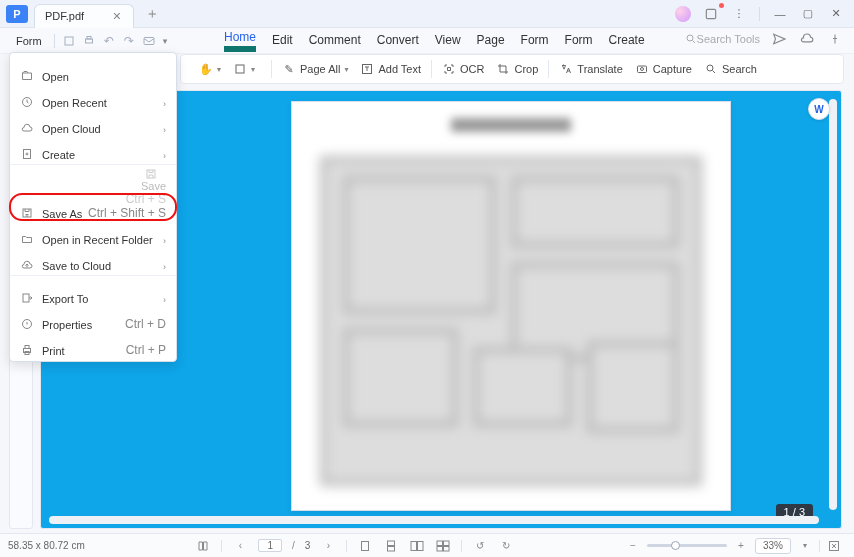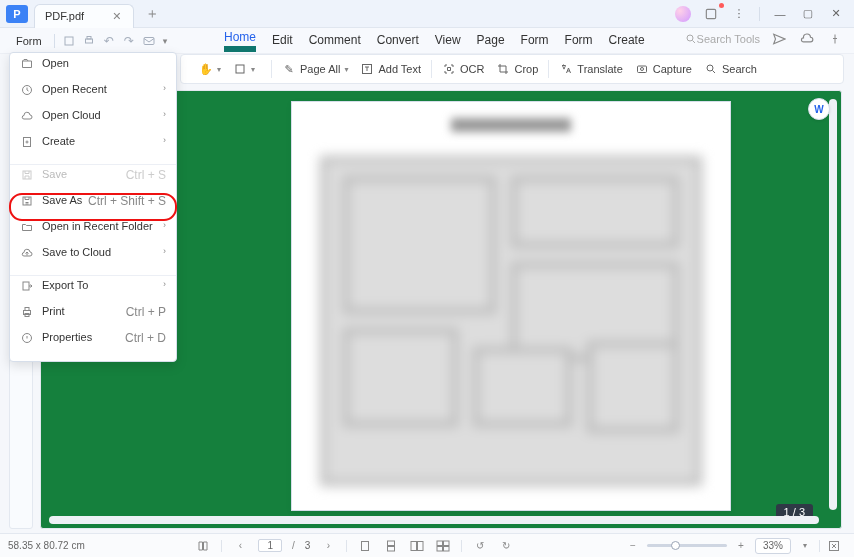--- a/index.html
+++ b/index.html
@@ -37,34 +37,34 @@
   
   .toolbar { position:absolute; left:180px; right:10px; top:54px; height: 30px; background: #fff; border:1px solid #e3e8f0; border-radius:4px; display:flex; align-items:center; padding:0 8px; gap:4px;}
   .tool-group { display:flex; align-items:center; gap:4px; padding:0 6px;}
   .tool-sep { width:1px; height:18px; background:#e3e8f0; margin:0 2px;}
   .tbtn { display:flex; align-items:center; gap:4px; font-size:11px; color:#444; cursor:pointer; padding:3px 4px; border-radius:3px;}
   .tbtn .ic { width:14px; height:14px; color:#666; display:flex;align-items:center;justify-content:center;}
   .tbtn .dd { font-size:8px; color:#888;}
 
   
   .file-menu { position:absolute; left:9px; top:52px; width:168px; background:#fff; border:1px solid #d6deea; border-radius:4px; box-shadow:0 4px 12px rgba(0,0,0,.12); padding:4px 0; z-index:20;}
-  .file-menu .row { height:26px; display:flex; align-items:flex-start; padding:0 10px; font-size:11px; color:#333; cursor:pointer; position:relative;}
-  .file-menu .row.disabled { color:#bbb; cursor:default;}
+  .file-menu .row { height:26px; display:flex; align-items:flex-end; padding:0 10px; font-size:11px; color:#333; cursor:pointer; position:relative;}
+  .file-menu .row.disabled { color:#bbb; cursor:default;flex-direction:column;}
   .file-menu .row .ic { width:14px; height:14px; margin-right:8px; color:#888; display:flex;align-items:center;justify-content:center; font-size:11px;}
   .file-menu .row .shortcut { margin-left:auto; font-size:12px; color:#888;}
   .file-menu .row .chev { margin-left:auto; font-size:9px; color:#888;}
   .file-menu .row.disabled .shortcut, .file-menu .row.disabled .ic { color:#ccc;}
   .file-menu .sep { height:1px; background:#eceff5; margin:3px 0;}
   .file-menu .row.hl { outline:2px solid #e11; outline-offset:-1px; border-radius:12px;}
 
   
   .left-strip { position:absolute; left:9px; top:300px; width:24px; bottom:28px; background:#f9fbfe; border:1px solid #e3e8f0; border-radius:3px; display:flex; align-items:flex-start; justify-content:center; padding-top:6px;}
 
   
-  .doc-area { position:absolute; left:40px; right:12px; top:90px; bottom:28px; background:#15803d; border:1px solid #e3e8f0; border-radius:3px; overflow:hidden;}
+  .doc-area { position:absolute; left:40px; right:12px; top:90px; bottom:28px; background:#0ea5e9; border:1px solid #e3e8f0; border-radius:3px; overflow:hidden;}
   .doc-scroll-h { position:absolute; left:8px; right:22px; bottom:4px; height:8px; background:#eef1f6; border-radius:4px;}
   .doc-scroll-v { position:absolute; top:8px; bottom:18px; right:4px; width:8px; background:#eef1f6; border-radius:4px;}
   .doc-clip { position:absolute; left:170px; right:30px; top:10px; bottom:28px; display:flex; align-items:flex-start; justify-content:center;}
   .page { width:440px; height:410px; background:#fff; border:1px solid #d6deea; box-shadow:0 2px 6px rgba(0,0,0,.06); position:relative; }
   .page .blur-title { position:absolute; top:16px; left:50%; transform:translateX(-50%); width:120px; height:14px; filter:blur(4px); background:#999;}
   .page .plan { position:absolute; left:28px; right:28px; top:54px; bottom:24px; filter:blur(6px); }
   .plan .box { position:absolute; background:#ddd; border:6px solid #bbb; }
   .page-count { position:absolute; right:28px; bottom:8px; background:#2f3946; color:#fff; font-size:11px; padding:2px 8px; border-radius:3px;}
 
   
@@ -338,37 +338,37 @@
           <rect x="4" y="4" width="12" height="16"></rect>
           <path d="M16 12h6M19 9l3 3-3 3"></path>
         </svg>
       </span>
       <span>Export To</span>
       <span class="chev">›</span>
     </div>
     <div class="row">
       <span class="ic">
         <svg width="12" height="12" viewBox="0 0 24 24" fill="none" stroke="currentColor" stroke-width="2">
+          <circle cx="12" cy="12" r="9"></circle>
+          <path d="M12 8v5M12 16h.01"></path>
+        </svg>
+      </span>
+      <span>Properties</span>
+      <span class="shortcut">Ctrl + D</span>
+    </div>
+    <div class="row">
+      <span class="ic">
+        <svg width="12" height="12" viewBox="0 0 24 24" fill="none" stroke="currentColor" stroke-width="2">
           <rect x="5" y="9" width="14" height="8"></rect>
           <rect x="8" y="3" width="8" height="6"></rect>
           <rect x="8" y="15" width="8" height="6"></rect>
         </svg>
       </span>
       <span>Print</span>
       <span class="shortcut">Ctrl + P</span>
-    </div>
-    <div class="row">
-      <span class="ic">
-        <svg width="12" height="12" viewBox="0 0 24 24" fill="none" stroke="currentColor" stroke-width="2">
-          <circle cx="12" cy="12" r="9"></circle>
-          <path d="M12 8v5M12 16h.01"></path>
-        </svg>
-      </span>
-      <span>Properties</span>
-      <span class="shortcut">Ctrl + D</span>
     </div>
   </div>
 
 <div class="left-strip">
   <span style="color:#888;font-size:9px;">▸</span>
 </div>
 
 <div class="doc-area">
   <div class="doc-clip">
     <div class="page">

